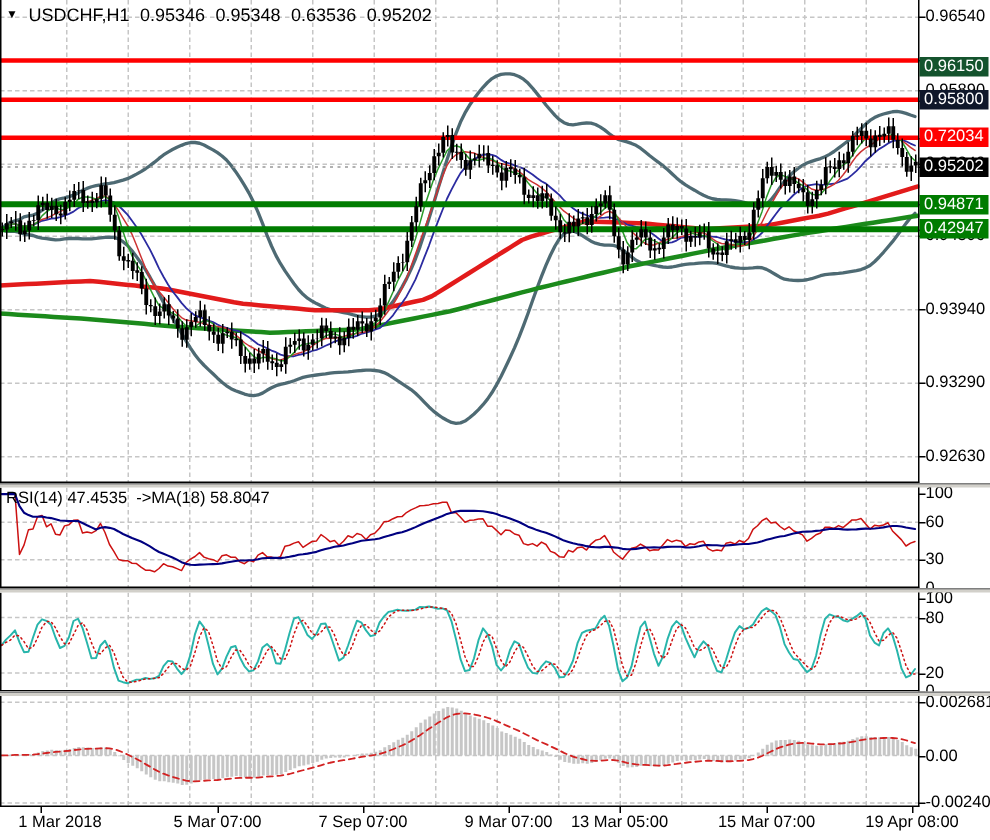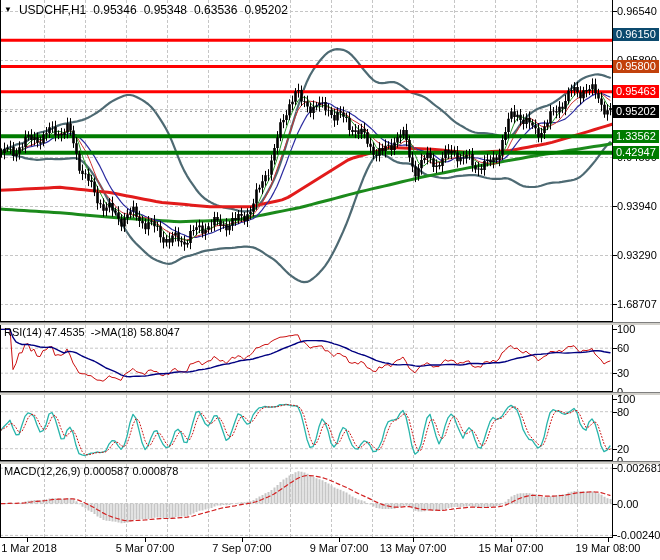--- a/index.html
+++ b/index.html
@@ -185,49 +185,48 @@
         </g>
         <g>
           <path d="M1.5 39.6L1.5 39.6M4.5 39.6L4.5 39.3M7.5 39.6L7.5 39.0M10.5 39.6L10.5 38.6M13.5 39.6L13.5 39.1M16.5 39.6L16.5 39.3M19.5 39.6L19.5 38.9M22.5 39.6L22.5 38.6M25.5 39.6L25.5 37.6M28.5 39.6L28.5 36.7M31.5 39.6L31.5 36.4M34.5 39.6L34.5 35.9M37.5 39.6L37.5 36.1M40.5 39.6L40.5 36.3M43.5 39.6L43.5 35.8M46.5 39.6L46.5 35.4M49.5 39.6L49.5 34.6M52.5 39.6L52.5 34.0M55.5 39.6L55.5 34.2M58.5 39.6L58.5 34.4M61.5 39.6L61.5 34.7M64.5 39.6L64.5 34.8M67.5 39.6L67.5 34.2M70.5 39.6L70.5 34.3M73.5 39.6L73.5 35.5M76.5 39.6L76.5 37.3M79.5 39.6L79.5 40.2M82.5 39.6L82.5 42.7M85.5 39.6L85.5 44.6M88.5 39.6L88.5 46.5M91.5 39.6L91.5 48.1M94.5 39.6L94.5 50.1M97.5 39.6L97.5 52.4M100.5 39.6L100.5 54.1M103.5 39.6L103.5 55.9M106.5 39.6L106.5 56.8M109.5 39.6L109.5 56.9M112.5 39.6L112.5 57.5M115.5 39.6L115.5 57.8M118.5 39.6L118.5 58.4M121.5 39.6L121.5 59.3M124.5 39.6L124.5 59.1M127.5 39.6L127.5 58.4M130.5 39.6L130.5 57.4M133.5 39.6L133.5 56.1M136.5 39.6L136.5 55.6M139.5 39.6L139.5 55.4M142.5 39.6L142.5 55.3M145.5 39.6L145.5 55.5M148.5 39.6L148.5 54.9M151.5 39.6L151.5 54.1M154.5 39.6L154.5 53.8M157.5 39.6L157.5 53.4M160.5 39.6L160.5 53.8M163.5 39.6L163.5 54.4M166.5 39.6L166.5 54.4M169.5 39.6L169.5 54.5M172.5 39.6L172.5 53.9M175.5 39.6L175.5 53.0M178.5 39.6L178.5 52.8M181.5 39.6L181.5 52.6M184.5 39.6L184.5 52.5M187.5 39.6L187.5 52.1M190.5 39.6L190.5 50.7M193.5 39.6L193.5 49.4M196.5 39.6L196.5 48.1M199.5 39.6L199.5 46.8M202.5 39.6L202.5 46.4M205.5 39.6L205.5 45.6M208.5 39.6L208.5 44.7M211.5 39.6L211.5 43.9M214.5 39.6L214.5 42.5M217.5 39.6L217.5 41.6M220.5 39.6L220.5 41.4M223.5 39.6L223.5 41.0M226.5 39.6L226.5 41.2M229.5 39.6L229.5 41.0M232.5 39.6L232.5 40.1M235.5 39.6L235.5 39.7M238.5 39.6L238.5 38.8M241.5 39.6L241.5 38.3M244.5 39.6L244.5 38.3M247.5 39.6L247.5 37.8M250.5 39.6L250.5 37.2M253.5 39.6L253.5 36.1M256.5 39.6L256.5 34.2M259.5 39.6L259.5 32.6M262.5 39.6L262.5 30.9M265.5 39.6L265.5 29.2M268.5 39.6L268.5 27.9M271.5 39.6L271.5 25.9M274.5 39.6L274.5 23.5M277.5 39.6L277.5 20.9M280.5 39.6L280.5 17.9M283.5 39.6L283.5 15.6M286.5 39.6L286.5 13.7M289.5 39.6L289.5 11.6M292.5 39.6L292.5 10.0M295.5 39.6L295.5 8.3M298.5 39.6L298.5 7.3M301.5 39.6L301.5 7.7M304.5 39.6L304.5 8.4M307.5 39.6L307.5 9.8M310.5 39.6L310.5 11.7M313.5 39.6L313.5 13.0M316.5 39.6L316.5 14.2M319.5 39.6L319.5 15.2M322.5 39.6L322.5 16.2M325.5 39.6L325.5 18.0M328.5 39.6L328.5 19.6M331.5 39.6L331.5 21.4M334.5 39.6L334.5 23.6M337.5 39.6L337.5 24.7M340.5 39.6L340.5 25.8M343.5 39.6L343.5 27.2M346.5 39.6L346.5 28.5M349.5 39.6L349.5 30.6M352.5 39.6L352.5 32.6M355.5 39.6L355.5 34.0M358.5 39.6L358.5 35.5M361.5 39.6L361.5 36.3M364.5 39.6L364.5 37.3M367.5 39.6L367.5 39.0M370.5 39.6L370.5 40.6M373.5 39.6L373.5 42.5M376.5 39.6L376.5 44.0M379.5 39.6L379.5 44.5M382.5 39.6L382.5 45.1M385.5 39.6L385.5 45.1M388.5 39.6L388.5 44.9M391.5 39.6L391.5 45.1M394.5 39.6L394.5 44.7M397.5 39.6L397.5 43.8M400.5 39.6L400.5 42.9M403.5 39.6L403.5 41.8M406.5 39.6L406.5 41.7M409.5 39.6L409.5 42.9M412.5 39.6L412.5 44.6M415.5 39.6L415.5 46.7M418.5 39.6L418.5 47.6M421.5 39.6L421.5 47.5M424.5 39.6L424.5 47.3M427.5 39.6L427.5 46.5M430.5 39.6L430.5 46.3M433.5 39.6L433.5 46.8M436.5 39.6L436.5 46.9M439.5 39.6L439.5 47.0M442.5 39.6L442.5 46.3M445.5 39.6L445.5 45.1M448.5 39.6L448.5 44.3M451.5 39.6L451.5 43.4M454.5 39.6L454.5 42.9M457.5 39.6L457.5 43.1M460.5 39.6L460.5 42.9M463.5 39.6L463.5 42.8M466.5 39.6L466.5 42.4M469.5 39.6L469.5 42.0M472.5 39.6L472.5 42.6M475.5 39.6L475.5 43.3M478.5 39.6L478.5 43.8M481.5 39.6L481.5 44.2M484.5 39.6L484.5 43.8M487.5 39.6L487.5 43.2M490.5 39.6L490.5 43.0M493.5 39.6L493.5 42.4M496.5 39.6L496.5 42.1M499.5 39.6L499.5 41.5M502.5 39.6L502.5 39.7M505.5 39.6L505.5 37.7M508.5 39.6L508.5 35.1M511.5 39.6L511.5 32.5M514.5 39.6L514.5 31.0M517.5 39.6L517.5 29.7M520.5 39.6L520.5 29.3M523.5 39.6L523.5 29.3M526.5 39.6L526.5 29.0M529.5 39.6L529.5 29.3M532.5 39.6L532.5 29.8M535.5 39.6L535.5 30.6M538.5 39.6L538.5 32.1M541.5 39.6L541.5 32.9M544.5 39.6L544.5 33.2M547.5 39.6L547.5 33.1M550.5 39.6L550.5 32.2M553.5 39.6L553.5 31.6M556.5 39.6L556.5 31.3M559.5 39.6L559.5 30.7M562.5 39.6L562.5 30.5M565.5 39.6L565.5 29.9M568.5 39.6L568.5 28.6M571.5 39.6L571.5 27.7M574.5 39.6L574.5 26.9M577.5 39.6L577.5 26.8M580.5 39.6L580.5 27.4M583.5 39.6L583.5 27.3M586.5 39.6L586.5 27.5M589.5 39.6L589.5 27.6M592.5 39.6L592.5 27.4M595.5 39.6L595.5 28.1M598.5 39.6L598.5 29.2M601.5 39.6L601.5 30.7M604.5 39.6L604.5 32.8M607.5 39.6L607.5 34.2M610.5 39.6L610.5 35.1" stroke="#c6c6c6" stroke-width="2" fill="none"></path>
         </g>
         <g>
           <polyline points="1.0,39.6 4.0,39.6 7.0,39.5 10.0,39.3 13.0,39.2 16.0,39.3 19.0,39.2 22.0,39.1 25.0,38.8 28.0,38.4 31.0,38.0 34.0,37.6 37.0,37.3 40.0,37.1 43.0,36.8 46.0,36.5 49.0,36.1 52.0,35.7 55.0,35.4 58.0,35.2 61.0,35.1 64.0,35.1 67.0,34.9 70.0,34.8 73.0,34.9 76.0,35.4 79.0,36.4 82.0,37.6 85.0,39.0 88.0,40.5 91.0,42.0 94.0,43.6 97.0,45.4 100.0,47.1 103.0,48.9 106.0,50.5 109.0,51.8 112.0,52.9 115.0,53.9 118.0,54.8 121.0,55.7 124.0,56.4 127.0,56.8 130.0,56.9 133.0,56.7 136.0,56.5 139.0,56.3 142.0,56.1 145.0,56.0 148.0,55.7 151.0,55.4 154.0,55.1 157.0,54.8 160.0,54.6 163.0,54.5 166.0,54.5 169.0,54.5 172.0,54.4 175.0,54.1 178.0,53.8 181.0,53.6 184.0,53.4 187.0,53.1 190.0,52.6 193.0,52.0 196.0,51.2 199.0,50.3 202.0,49.5 205.0,48.7 208.0,47.9 211.0,47.1 214.0,46.2 217.0,45.3 220.0,44.5 223.0,43.8 226.0,43.3 229.0,42.8 232.0,42.3 235.0,41.8 238.0,41.2 241.0,40.6 244.0,40.1 247.0,39.7 250.0,39.2 253.0,38.6 256.0,37.7 259.0,36.7 262.0,35.5 265.0,34.2 268.0,33.0 271.0,31.6 274.0,29.9 277.0,28.1 280.0,26.1 283.0,24.0 286.0,21.9 289.0,19.9 292.0,17.9 295.0,16.0 298.0,14.2 301.0,12.9 304.0,12.0 307.0,11.6 310.0,11.6 313.0,11.9 316.0,12.3 319.0,12.9 322.0,13.6 325.0,14.5 328.0,15.5 331.0,16.7 334.0,18.0 337.0,19.4 340.0,20.7 343.0,22.0 346.0,23.3 349.0,24.8 352.0,26.3 355.0,27.9 358.0,29.4 361.0,30.8 364.0,32.1 367.0,33.5 370.0,34.9 373.0,36.4 376.0,37.9 379.0,39.2 382.0,40.4 385.0,41.3 388.0,42.0 391.0,42.7 394.0,43.1 397.0,43.2 400.0,43.2 403.0,42.9 406.0,42.6 409.0,42.7 412.0,43.1 415.0,43.8 418.0,44.6 421.0,45.2 424.0,45.6 427.0,45.8 430.0,45.9 433.0,46.1 436.0,46.2 439.0,46.4 442.0,46.4 445.0,46.1 448.0,45.7 451.0,45.3 454.0,44.8 457.0,44.5 460.0,44.1 463.0,43.9 466.0,43.6 469.0,43.3 472.0,43.1 475.0,43.2 478.0,43.3 481.0,43.5 484.0,43.5 487.0,43.5 490.0,43.4 493.0,43.2 496.0,43.0 499.0,42.7 502.0,42.1 505.0,41.2 508.0,40.0 511.0,38.5 514.0,37.0 517.0,35.5 520.0,34.3 523.0,33.3 526.0,32.4 529.0,31.8 532.0,31.4 535.0,31.3 538.0,31.4 541.0,31.7 544.0,32.0 547.0,32.2 550.0,32.2 553.0,32.1 556.0,32.0 559.0,31.7 562.0,31.5 565.0,31.1 568.0,30.6 571.0,30.1 574.0,29.4 577.0,28.9 580.0,28.6 583.0,28.3 586.0,28.2 589.0,28.0 592.0,27.9 595.0,28.0 598.0,28.2 601.0,28.7 604.0,29.5 607.0,30.5 610.0,31.4" fill="none" stroke="#d22222" stroke-width="1.2" stroke-dasharray="4,3" stroke-linejoin="round" stroke-linecap="round"></polyline>
         </g>
         <line x1="0.5" y1="0" x2="0.5" y2="74" stroke="#000"></line>
         <line x1="0" y1="73.5" x2="613" y2="73.5" stroke="#000"></line>
       </svg>
-    <div class="phead">MACD(12,26,9) 0.000587 0.000878</div>
   </div>
 
   <div id="axis-line"></div>
   <div id="scale-layer">
       <div class="tickmark" style="top:11px"></div>
       <div class="plabel" style="top:5px">0.96540</div>
       <div class="tickmark" style="top:60px"></div>
       <div class="plabel" style="top:54px">0.95890</div>
       <div class="tickmark" style="top:109px"></div>
       <div class="plabel" style="top:103px">0.95240</div>
       <div class="tickmark" style="top:157px"></div>
       <div class="plabel" style="top:151px">0.94590</div>
       <div class="tickmark" style="top:206px"></div>
       <div class="plabel" style="top:200px">0.93940</div>
       <div class="tickmark" style="top:255px"></div>
       <div class="plabel" style="top:249px">0.93290</div>
       <div class="tickmark" style="top:304px"></div>
-      <div class="plabel" style="top:298px">1.68707</div>
+      <div class="plabel" style="top:298px">0.92630</div>
       <div class="tickmark" style="top:40px"></div>
-      <div class="badge" style="top:28px;background:#0c4a6e;color:#ffffff">0.96150</div>
+      <div class="badge" style="top:38px;background:#14532d;color:#ffffff">0.96150</div>
       <div class="tickmark" style="top:67px"></div>
-      <div class="badge" style="top:60px;background:#c2410c;color:#ffffff">0.95800</div>
+      <div class="badge" style="top:60px;background:#0f172a;color:#ffffff">0.95800</div>
       <div class="tickmark" style="top:92px"></div>
-      <div class="badge" style="top:85px;background:#ff0000;color:#ffffff">0.95463</div>
+      <div class="badge" style="top:85px;background:#ff0000;color:#ffffff">0.72034</div>
       <div class="tickmark" style="top:111px"></div>
       <div class="badge" style="top:105px;background:#000000;color:#ffffff">0.95202</div>
       <div class="tickmark" style="top:136px"></div>
-      <div class="badge" style="top:130px;background:#007c00;color:#ffffff">1.33562</div>
+      <div class="badge" style="top:130px;background:#007c00;color:#ffffff">0.94871</div>
       <div class="tickmark" style="top:153px"></div>
       <div class="badge" style="top:146px;background:#007c00;color:#ffffff">0.42947</div>
       <div class="tickmark" style="top:329px"></div>
       <div class="plabel" style="top:323px">100</div>
       <div class="tickmark" style="top:348px"></div>
       <div class="plabel" style="top:342px">60</div>
       <div class="tickmark" style="top:373px"></div>
       <div class="plabel" style="top:367px">30</div>
       <div class="tickmark" style="top:392px"></div>
       <div class="plabel" style="top:386px">0</div>
@@ -241,28 +240,28 @@
       <div class="plabel" style="top:455px">0</div>
       <div class="tickmark" style="top:468px"></div>
       <div class="plabel" style="top:462px">0.002681</div>
       <div class="tickmark" style="top:504px"></div>
       <div class="plabel" style="top:498px">0.00</div>
       <div class="tickmark" style="top:535px"></div>
       <div class="plabel" style="top:529px">-0.002404</div>
     </div>
   <div id="time-layer">
       <div class="ttick" style="left:27px"></div>
-      <div class="tlabel" style="left:29px">1 Mar 2018</div>
+      <div class="tlabel" style="left:40px">1 Mar 2018</div>
       <div class="ttick" style="left:145px"></div>
       <div class="tlabel" style="left:145px">5 Mar 07:00</div>
       <div class="ttick" style="left:242px"></div>
       <div class="tlabel" style="left:242px">7 Sep 07:00</div>
       <div class="ttick" style="left:339px"></div>
       <div class="tlabel" style="left:339px">9 Mar 07:00</div>
       <div class="ttick" style="left:413px"></div>
-      <div class="tlabel" style="left:413px">13 May 07:00</div>
+      <div class="tlabel" style="left:413px">13 Mar 05:00</div>
       <div class="ttick" style="left:511px"></div>
       <div class="tlabel" style="left:511px">15 Mar 07:00</div>
       <div class="ttick" style="left:608px"></div>
-      <div class="tlabel" style="left:608px">19 Mar 08:00</div>
+      <div class="tlabel" style="left:608px">19 Apr 08:00</div>
     </div>
 
 </div>
 
 </body></html>

